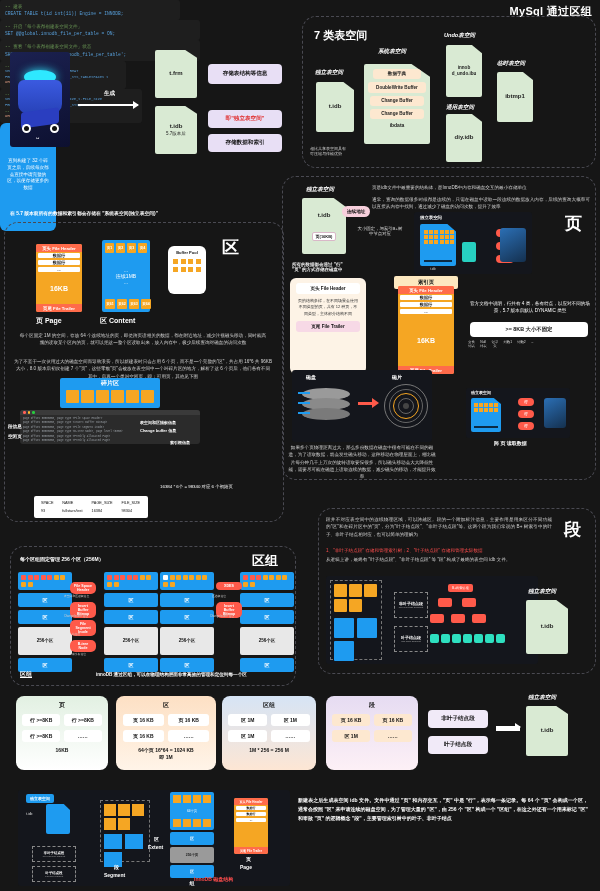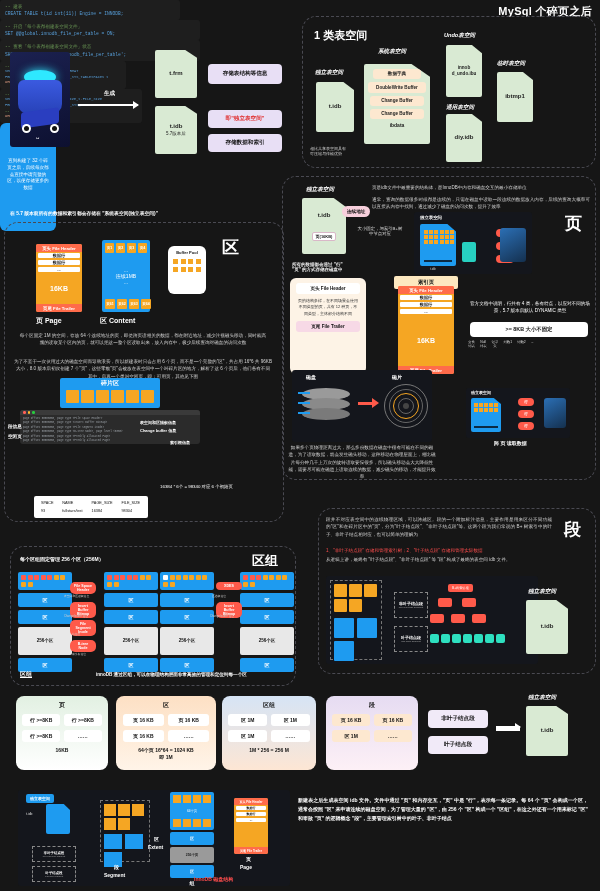--- a/index.html
+++ b/index.html
@@ -80,21 +80,21 @@
   .tagred { position:absolute; background:#ff5a4a; color:#fff; font-size:3.6px; font-weight:bold; border-radius:5px; padding:2px 3px; text-align:center;}
   .seg-node { background:#ff5a4a; border-radius:2px; }
   .leaf-node { background:#2ee0c0; border-radius:2px; }
   .imgbox { position:absolute; background:#14161c; border-radius:3px; overflow:hidden;}
 </style>
 </head>
 <body>
 
 <div class="page">
 
-  <div class="title">MySql 个碎页之后</div>
+  <div class="title">MySql 通过区组</div>
 
   <div class="frame" style="left:4px; top:14px; width:286px; height:190px; border:none;"></div>
 
   <div class="code" style="left:10px; top:20px; width:180px;"><span class="cm">-- 建表</span>
 <span class="kw">CREATE TABLE t(id int(11)) Engine = INNODB;</span></div>
 
   <div style="position:absolute;left:10px;top:52px;width:60px;height:95px;background:linear-gradient(160deg,#1b2150,#0d1030);border-radius:3px;overflow:hidden;">
     <div style="position:absolute;left:14px;top:18px;width:32px;height:14px;border-radius:50%;background:#2ee8ff;box-shadow:0 0 10px #2ee8ff;"></div>
     <div style="position:absolute;left:8px;top:28px;width:44px;height:34px;background:linear-gradient(180deg,#3b5ae0,#2742b8);border-radius:6px 6px 10px 10px;"></div>
     <div style="position:absolute;left:11px;top:58px;width:38px;height:16px;background:#2a3ec0;transform:skewY(-8deg);border-radius:3px;"></div>
@@ -128,21 +128,21 @@
 
   <div class="code" style="left:10px; top:160px; width:200px;"><span class="cm">-- 开启「每个表都创建表空间文件」</span>
 <span class="kw">SET @@global.innodb_file_per_table = ON;</span></div>
 
   <div class="code" style="left:10px; top:182px; width:200px;"><span class="cm">-- 查看「每个表都创建表空间文件」状态</span>
 <span class="kw">SHOW VARIABLES LIKE 'innodb_file_per_table';</span></div>
 
   <div class="lbl" style="left:10px; top:210px; font-size:4.8px;"><span>在 5.7 版本前所有的数据和索引都会存储在 "系统表空间(独立表空间)"</span></div>
 
   <div class="frame" style="left:302px; top:16px; width:294px; height:152px;"></div>
-  <div class="sec-title" style="position:absolute;left:314px;top:28px;font-size:11px;">1 类表空间</div>
+  <div class="sec-title" style="position:absolute;left:314px;top:28px;font-size:11px;">7 类表空间</div>
 
   <div class="lbl it" style="left:315px; top:69px;">独立表空间</div>
   <div class="file" style="left:316px;top:82px;width:38px;height:50px;">
     <span>t.idb</span>
   </div>
   <div class="lbl sm" style="left:310px; top:146px; width:62px; white-space:pre-line; font-size:4px;"><span>相比共享表空间具有
 可压缩与传输优势</span></div>
 
   <div class="lbl it" style="left:378px; top:48px;">系统表空间</div>
   <div class="file" style="left:364px;top:64px;width:66px;height:80px; justify-content:flex-start; padding-top:5px;">

